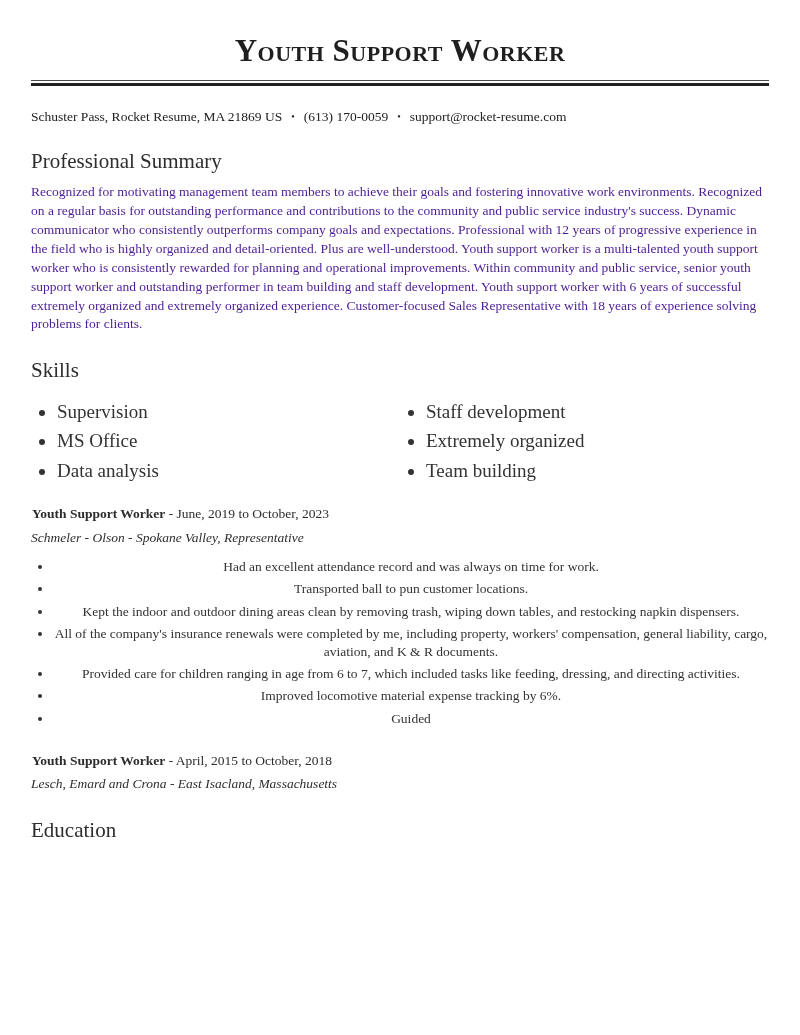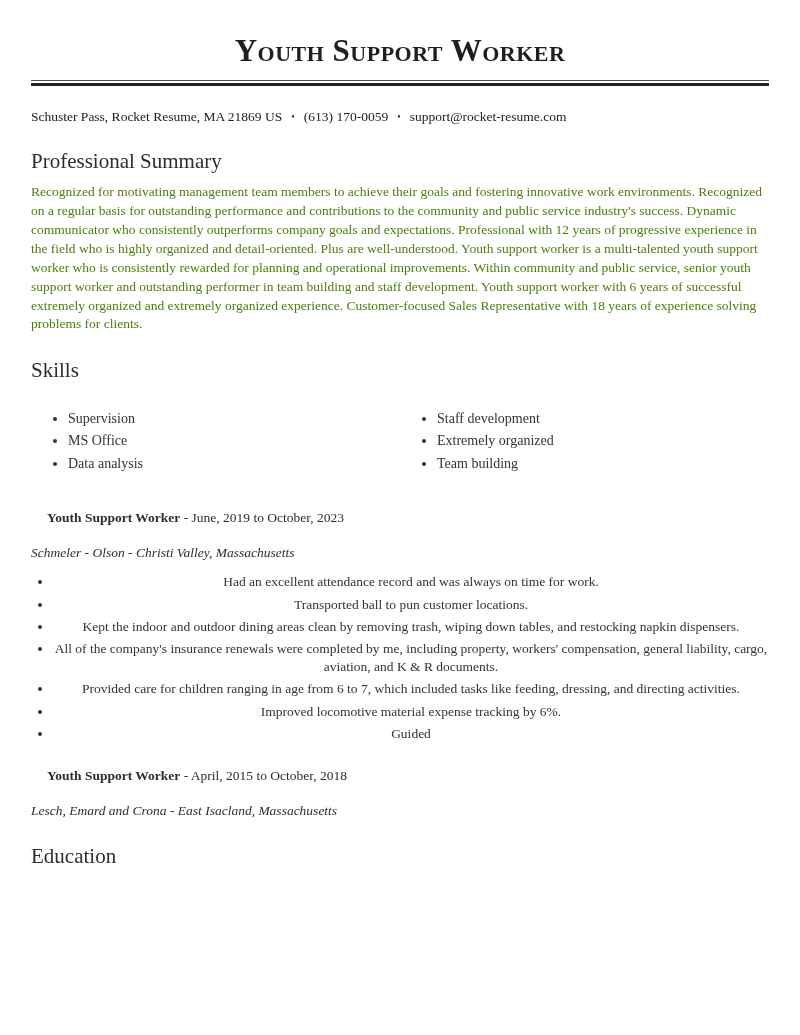--- a/index.html
+++ b/index.html
@@ -50,41 +50,41 @@
     font-size: 21px;
     font-weight: 400;
     color: #2d2d2d;
     margin: 24px 0 10px 0;
     line-height: 1.15;
   }
   .summary-text {
     margin: 0;
     font-size: 13.5px;
     line-height: 1.4;
-    color: #4d7c0f;
+    color: #4c1d95;
   }
   
   .skills-cols {
     display: flex;
     margin-top: 12px;
   }
   .skills-col {
     flex: 1;
-    margin: 15px;
+    margin: 4px;
     padding-left: 22px;
     list-style: disc;
-    font-size: 14px;
+    font-size: 19px;
     line-height: 1.32;
   }
   .skills-col li { margin-bottom: 4.5px; }
   
   .job { margin-top: 14px; }
   .job + .job { margin-top: 24px; }
   .entry-title-line {
-    margin: 16px;
+    margin: 1px;
     font-size: 13.5px;
     line-height: 1.4;
     color: #2d2d2d;
   }
   .entry-title-line .bold { font-weight: 700; }
   .entry-sub-line {
     margin: 5px 0 0 0;
     font-size: 13.5px;
     line-height: 1.4;
     font-style: italic;
@@ -133,21 +133,21 @@
         <li>Extremely organized</li>
         <li>Team building</li>
       </ul>
     </div>
   </section>
 
   <section>
 
     <div class="job">
       <p class="entry-title-line"><span class="bold">Youth Support Worker</span><span> - June, 2019 to October, 2023</span></p>
-      <p class="entry-sub-line"><span class="bold">Schmeler - Olson</span><span> - Christi Valley, Massachusetts</span></p>
+      <p class="entry-sub-line"><span class="bold">Schmeler - Olson</span><span> - Spokane Valley, Representative</span></p>
       <ul class="job-bullets">
         <li>Had an excellent attendance record and was always on time for work.</li>
         <li>Transported ball to pun customer locations.</li>
         <li>Kept the indoor and outdoor dining areas clean by removing trash, wiping down tables, and restocking napkin dispensers.</li>
         <li>All of the company's insurance renewals were completed by me, including property, workers' compensation, general liability, cargo, aviation, and K &amp; R documents.</li>
         <li>Provided care for children ranging in age from 6 to 7, which included tasks like feeding, dressing, and directing activities.</li>
         <li>Improved locomotive material expense tracking by 6%.</li>
         <li>Guided</li>
       </ul>
     </div>

